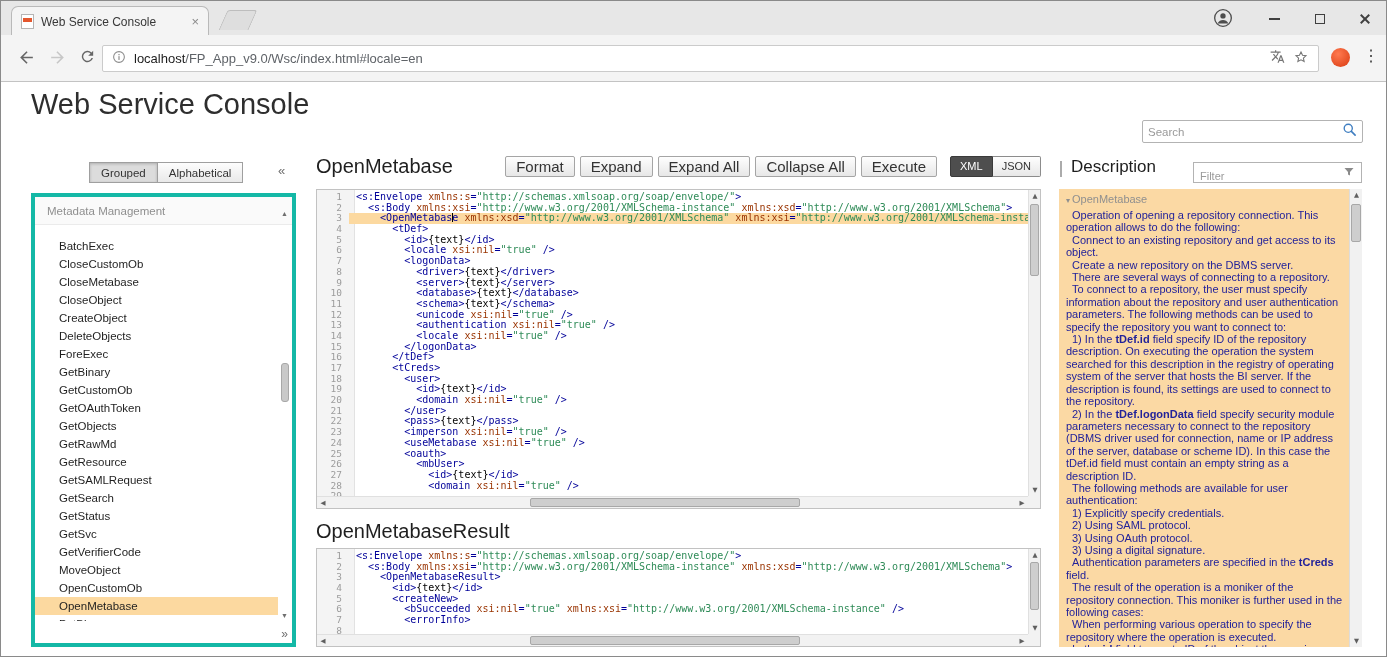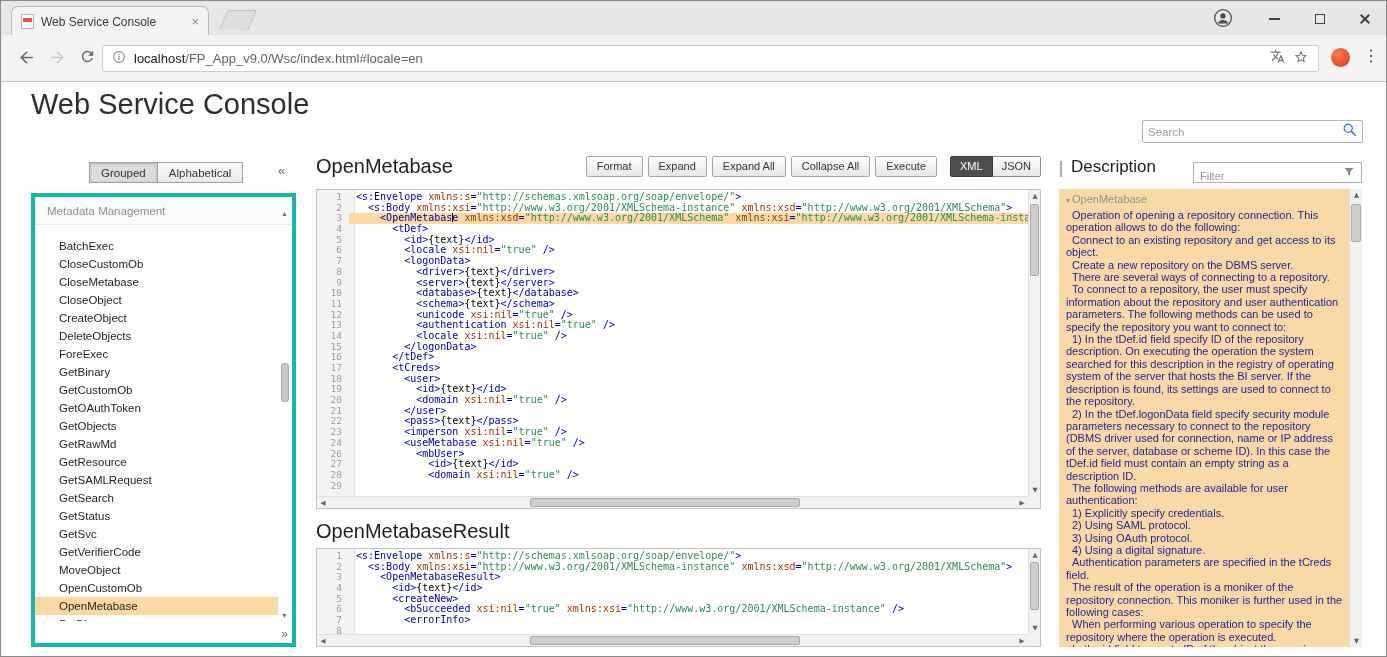--- a/index.html
+++ b/index.html
@@ -54,21 +54,21 @@
   .rail-glyph{position:absolute;font-size:7px;color:#6f6f6f}
   .rail-up{right:4px;top:13px}
   .rail-down{right:4px;bottom:24px}
   .rail-thumb{position:absolute;right:3px;top:166px;width:8px;height:39px;background:#c9c9c9;border:1px solid #a8a8a8;border-radius:3px}
   .expand-btn{position:absolute;right:4px;bottom:2px;font-size:12px;color:#6e6e6e}
 
   .main-head{position:absolute;left:315px;top:71px;width:725px;height:24px;display:flex;align-items:center}
   .section-title{font-size:20px;color:#1f1f1f;font-weight:400;white-space:nowrap}
   .spacer{flex:1}
   .btn-row{display:flex}
-  .tbtn{height:21px;padding:0 10px;margin-left:5px;font-size:11px;color:#333;background:linear-gradient(#fefefe,#e7e7e7);border:1px solid #a5a5a5;border-radius:2px;display:flex;align-items:center;white-space:nowrap}
+  .tbtn{height:21px;padding:0 10px;margin-left:5px;font-size:15px;color:#333;background:linear-gradient(#fefefe,#e7e7e7);border:1px solid #a5a5a5;border-radius:2px;display:flex;align-items:center;white-space:nowrap}
   .fmt-group{display:flex;margin-left:13px;border-radius:2px}
   .fmt-btn{height:21px;padding:0 9px;font-size:11px;border:1px solid #8c8c8c;display:flex;align-items:center;background:linear-gradient(#fefefe,#e7e7e7);color:#333}
   .fmt-btn + .fmt-btn{border-left:none;border-radius:0 2px 2px 0}
   .fmt-btn.selected{background:#4e4e4e;color:#fff;border-color:#3a3a3a;border-radius:2px 0 0 2px}
 
   .res-head{position:absolute;left:315px;top:436px;height:24px;display:flex;align-items:flex-end}
 
   .editor{position:absolute;border:1px solid #c2c2c2;background:#fff;font-family:"DejaVu Sans Mono",monospace;overflow:hidden}
   .ed1{left:315px;top:106px;width:725px;height:320px}
   .ed2{left:315px;top:465px;width:725px;height:99px}
@@ -96,21 +96,21 @@
   .splitter{position:absolute;left:1059px;top:78px;width:2px;height:16px;background:#ababab}
   .filter-box{position:absolute;left:1192px;top:79px;width:169px;height:21px;border:1px solid #b3b3b3;display:flex;align-items:flex-end;padding:0 6px;background:#fff}
   .filter-box input{flex:1;border:none;outline:none;font-size:11px;color:#333;font-family:"Liberation Sans",sans-serif}
   .filter-box input::placeholder{color:#9a9a9a}
 
   .desc-panel{position:absolute;left:1058px;top:106px;width:303px;height:458px;background:#fbd9a4;overflow:hidden}
   .desc-scroll{position:absolute;left:0;top:0;right:13px;bottom:0;padding:4px 5px 0 7px;overflow:hidden}
   .desc-node{font-size:11px;color:#8f8f8f;margin-bottom:4px}
   .desc-node .tri{font-size:8px;margin-right:2px}
   .desc-p{font-size:11px;line-height:12.4px;color:#22229a;text-indent:6px}
-  .desc-p b{font-weight:normal}
+  .desc-p b{font-weight:bold}
   .desc-sb{position:absolute;right:0;top:0;bottom:0;width:13px;background:#f1f1f1;border-left:1px solid #dcdcdc}
   .desc-sb .up{top:0;width:13px}
   .desc-sb .down{bottom:0;width:13px}
   .desc-sb .thumb{position:absolute;left:1px;width:10px;top:15px;height:38px;background:#cecece;border:1px solid #a8a8a8;border-radius:2px}
 </style>
 </head>
 <body>
 
 <div class="win">
 
@@ -393,20 +393,24 @@
           <div class="code-row">
             <span class="ln">23</span>
             <span class="code">        <span class="tk-tag">&lt;imperson</span> <span class="tk-attr">xsi:nil</span><span class="tk-tag">=</span><span class="tk-str">"true"</span> <span class="tk-tag">/&gt;</span></span>
           </div>
 
           <div class="code-row">
             <span class="ln">24</span>
             <span class="code">        <span class="tk-tag">&lt;useMetabase</span> <span class="tk-attr">xsi:nil</span><span class="tk-tag">=</span><span class="tk-str">"true"</span> <span class="tk-tag">/&gt;</span></span>
           </div>
 
+          <div class="code-row">
+            <span class="ln">25</span>
+            <span class="code">        <span class="tk-tag">&lt;oauth</span><span class="tk-tag">&gt;</span></span>
+          </div>
 
           <div class="code-row">
             <span class="ln">26</span>
             <span class="code">          <span class="tk-tag">&lt;mbUser</span><span class="tk-tag">&gt;</span></span>
           </div>
 
           <div class="code-row">
             <span class="ln">27</span>
             <span class="code">            <span class="tk-tag">&lt;id</span><span class="tk-tag">&gt;</span>{text}<span class="tk-tag">&lt;/id</span><span class="tk-tag">&gt;</span></span>
           </div>
@@ -527,21 +531,21 @@
             <div class="desc-p">2) In the <b>tDef.logonData</b> field specify security module parameters necessary to connect to the repository (DBMS driver used for connection, name or IP address of the server, database or scheme ID). In this case the tDef.id field must contain an empty string as a description ID.</div>
 
             <div class="desc-p">The following methods are available for user authentication:</div>
 
             <div class="desc-p">1) Explicitly specify credentials.</div>
 
             <div class="desc-p">2) Using SAML protocol.</div>
 
             <div class="desc-p">3) Using OAuth protocol.</div>
 
-            <div class="desc-p">4) Using a digital signature.</div>
+            <div class="desc-p">3) Using a digital signature.</div>
 
             <div class="desc-p">Authentication parameters are specified in the <b>tCreds</b> field.</div>
 
             <div class="desc-p">The result of the operation is a moniker of the repository connection. This moniker is further used in the following cases:</div>
 
             <div class="desc-p">When performing various operation to specify the repository where the operation is executed.</div>
 
             <div class="desc-p">In the <b>id</b> field to create ID of the object the user is</div>
           </div>
       </div>

